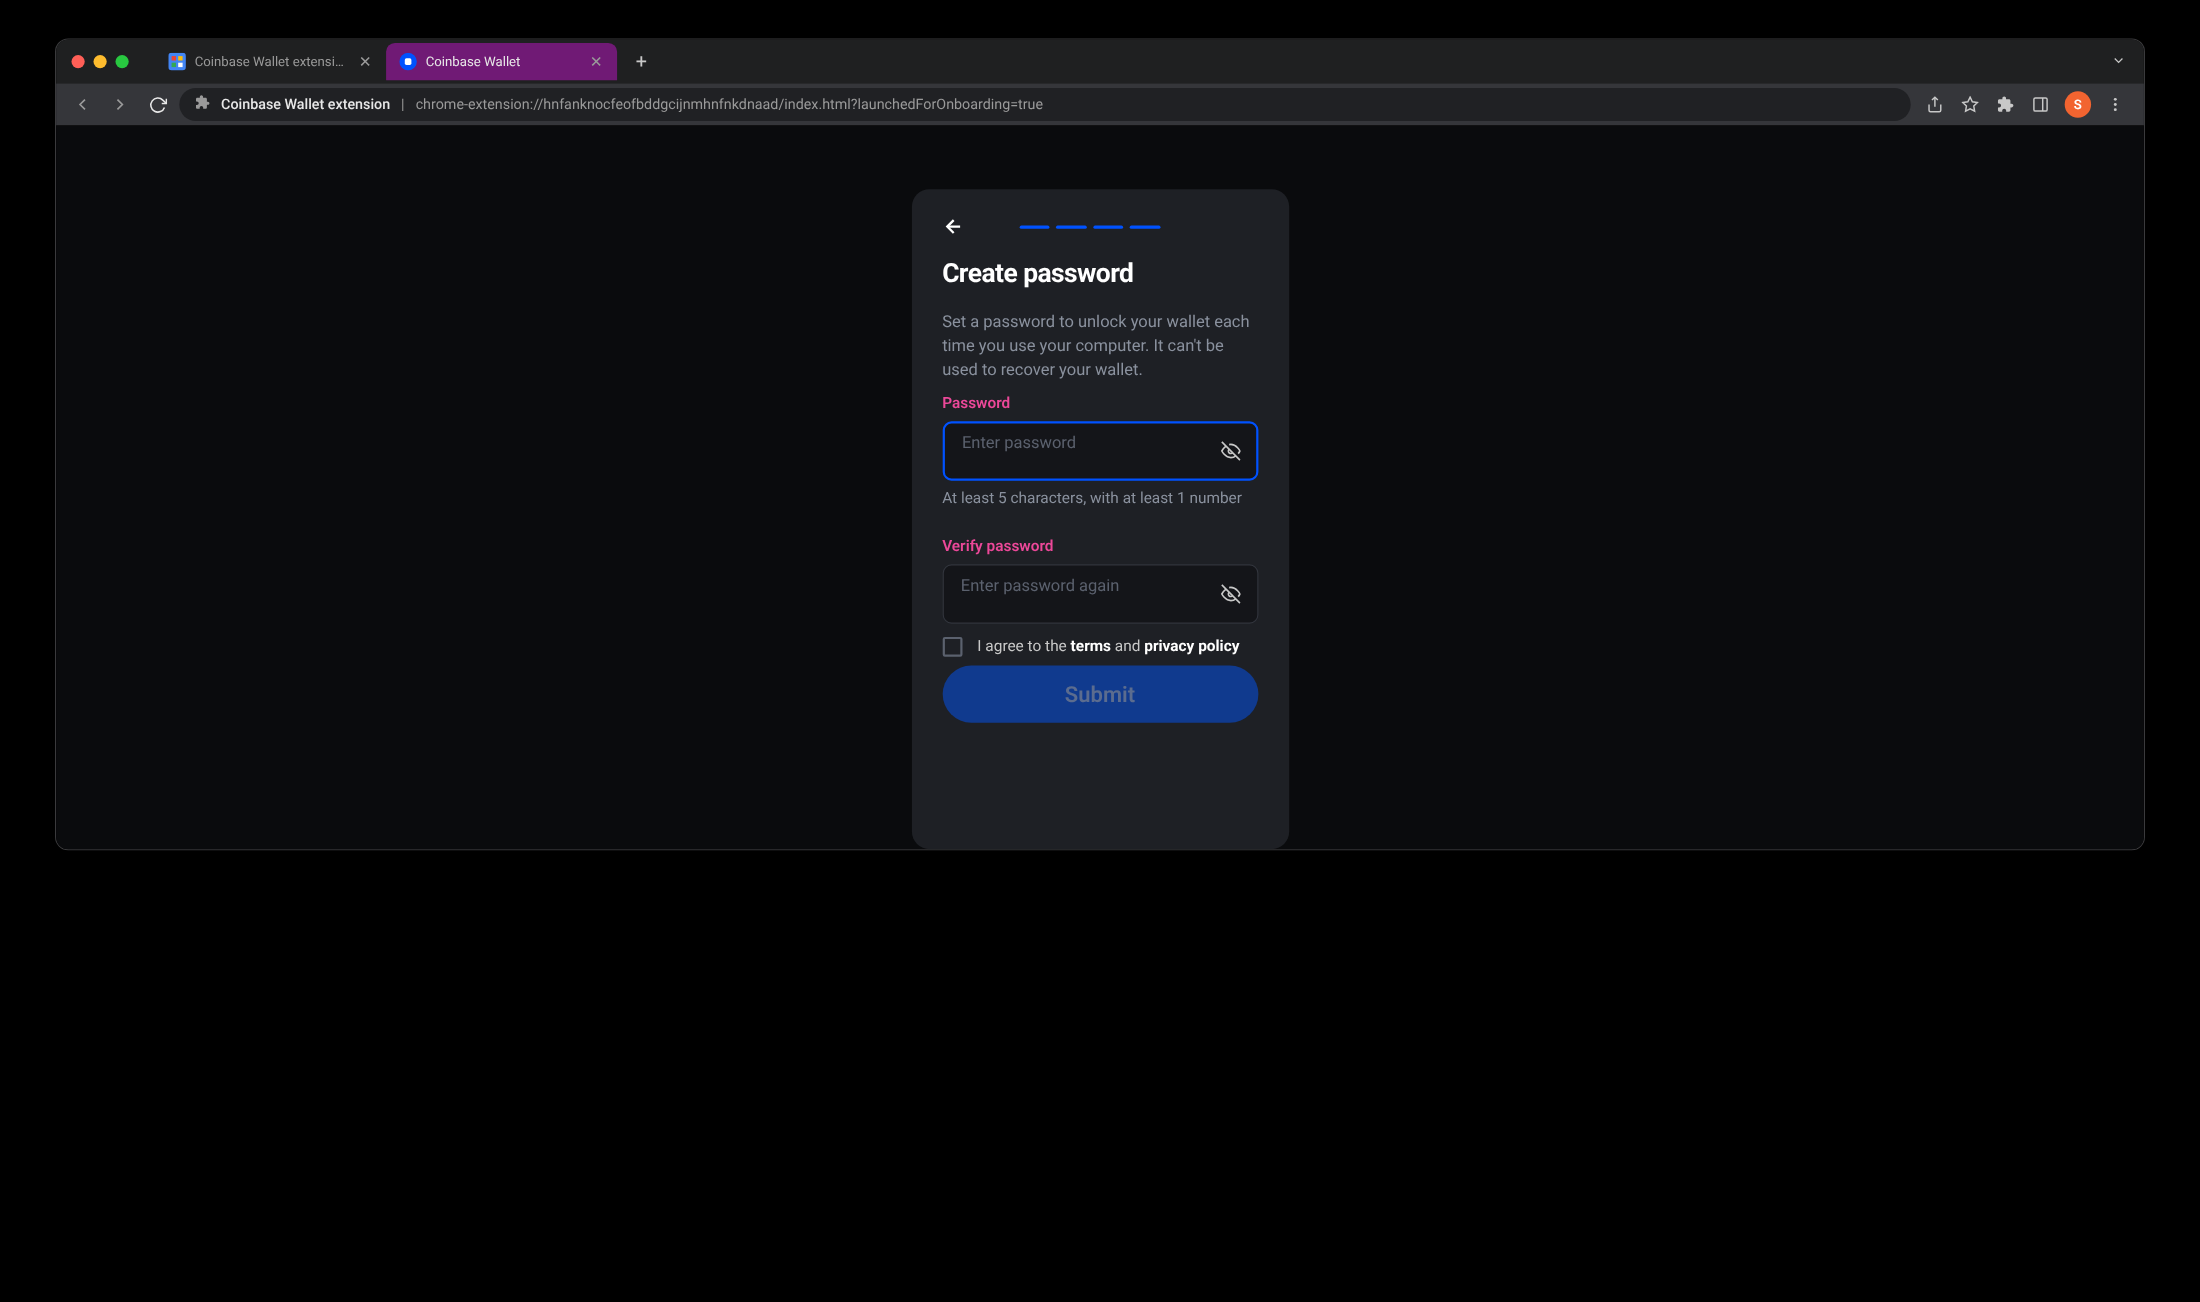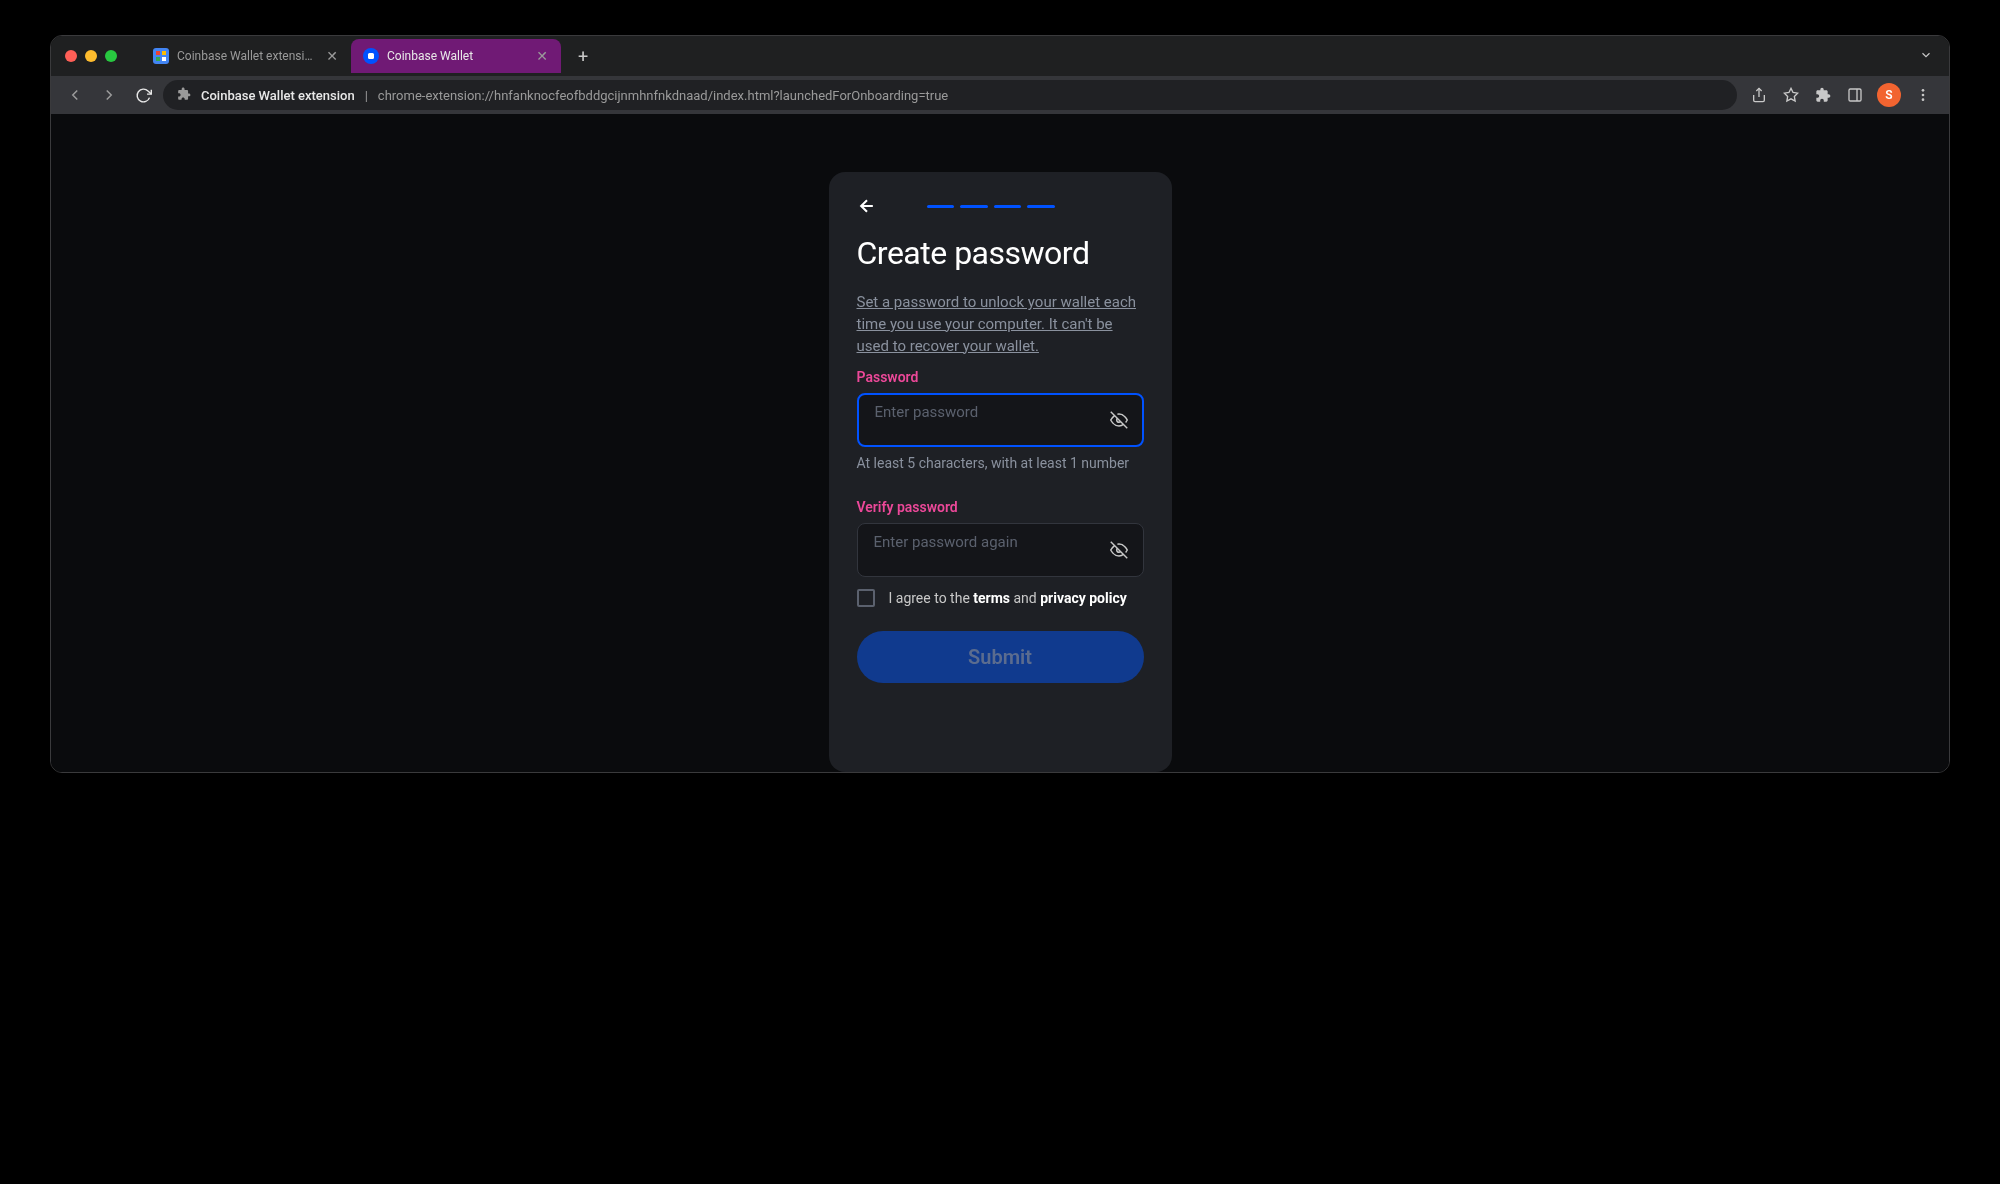--- a/index.html
+++ b/index.html
@@ -236,33 +236,32 @@
     }
 
     .progress-segment {
       flex: 1;
       height: 3px;
       background: #0052ff;
       border-radius: 4px;
     }
 
     .card-title {
-      font-size: 32px;
-      font-weight: 400;
+      font-size: 24px;
+      font-weight: 700;
       color: #fff;
       margin-bottom: 20px;
       letter-spacing: -0.5px;
     }
 
     .card-description {
       font-size: 15px;
       color: #8a919e;
       line-height: 1.45;
       margin-bottom: 12px;
-      text-decoration: underline;
     }
 
     .field-label {
       font-size: 14px;
       font-weight: 600;
       color: #ec4899;
       margin-bottom: 8px;
     }
 
     .input-wrap {
@@ -311,21 +310,21 @@
     }
 
     .verify-section {
       margin-bottom: 12px;
     }
 
     .agree-row {
       display: flex;
       align-items: center;
       gap: 14px;
-      margin-bottom: 24px;
+      margin-bottom: 8px;
     }
 
     .checkbox {
       width: 18px;
       height: 18px;
       border: 2px solid #5b616e;
       border-radius: 2px;
       flex-shrink: 0;
       cursor: pointer;
     }

